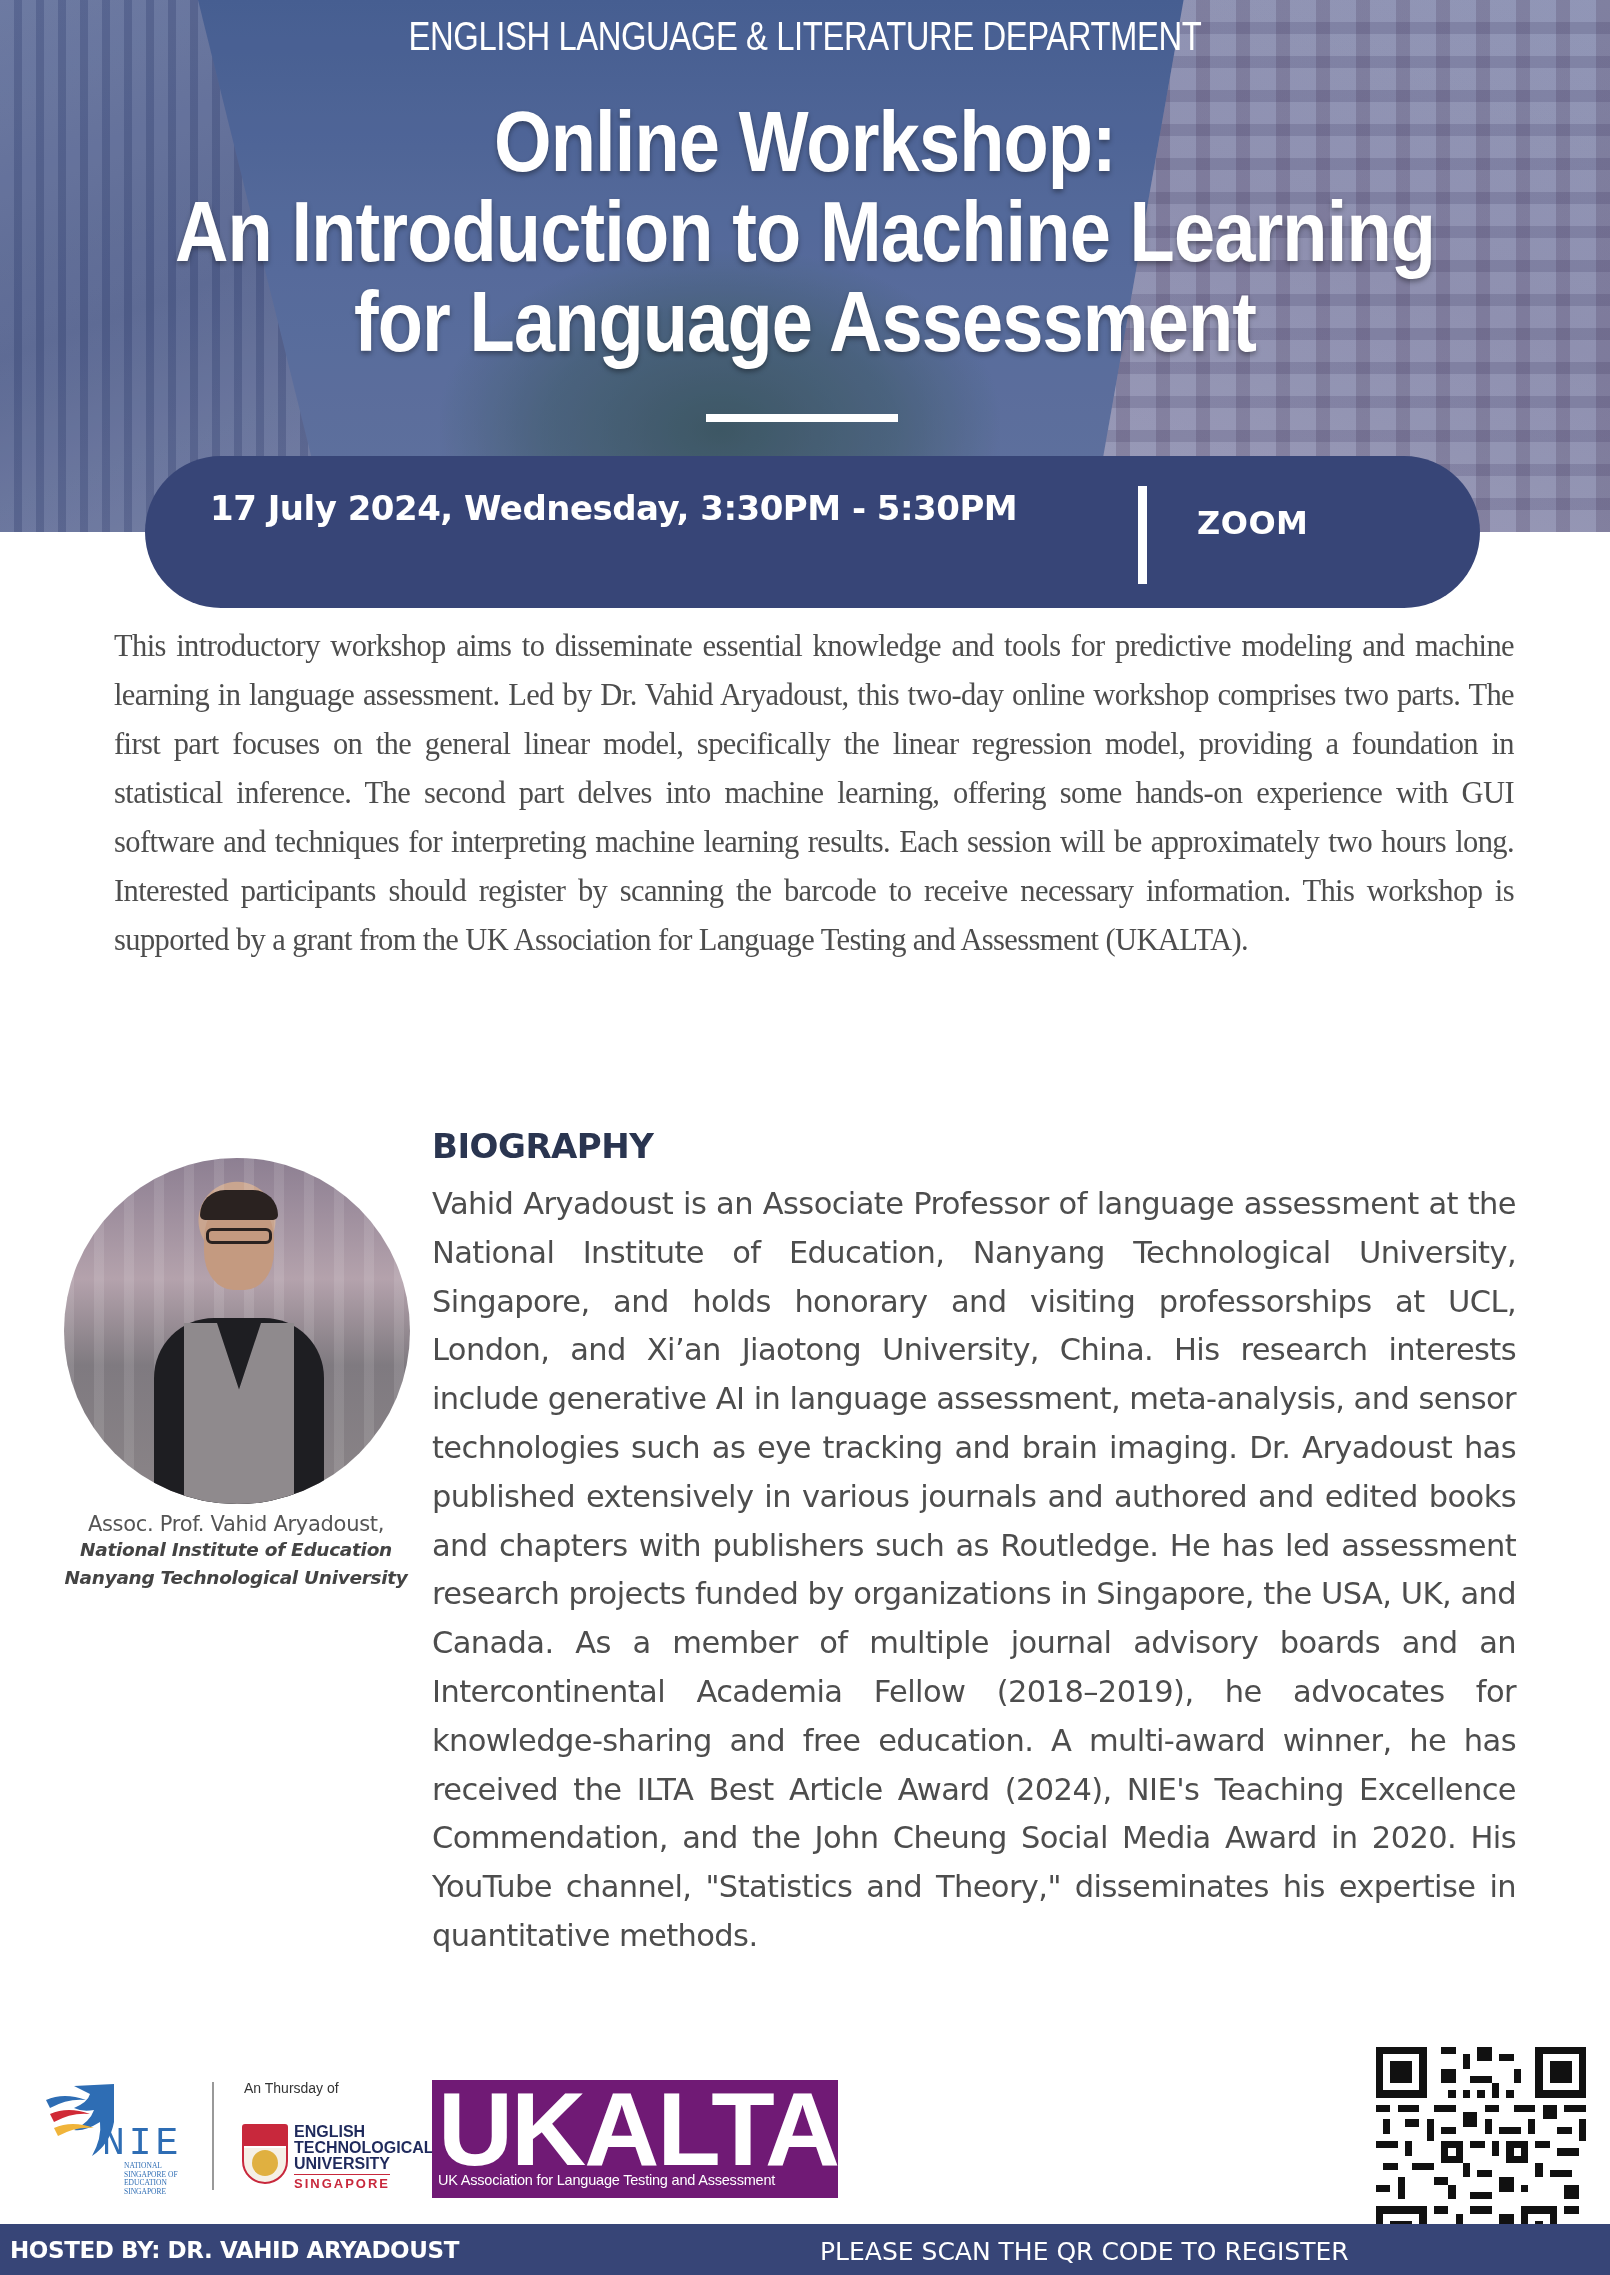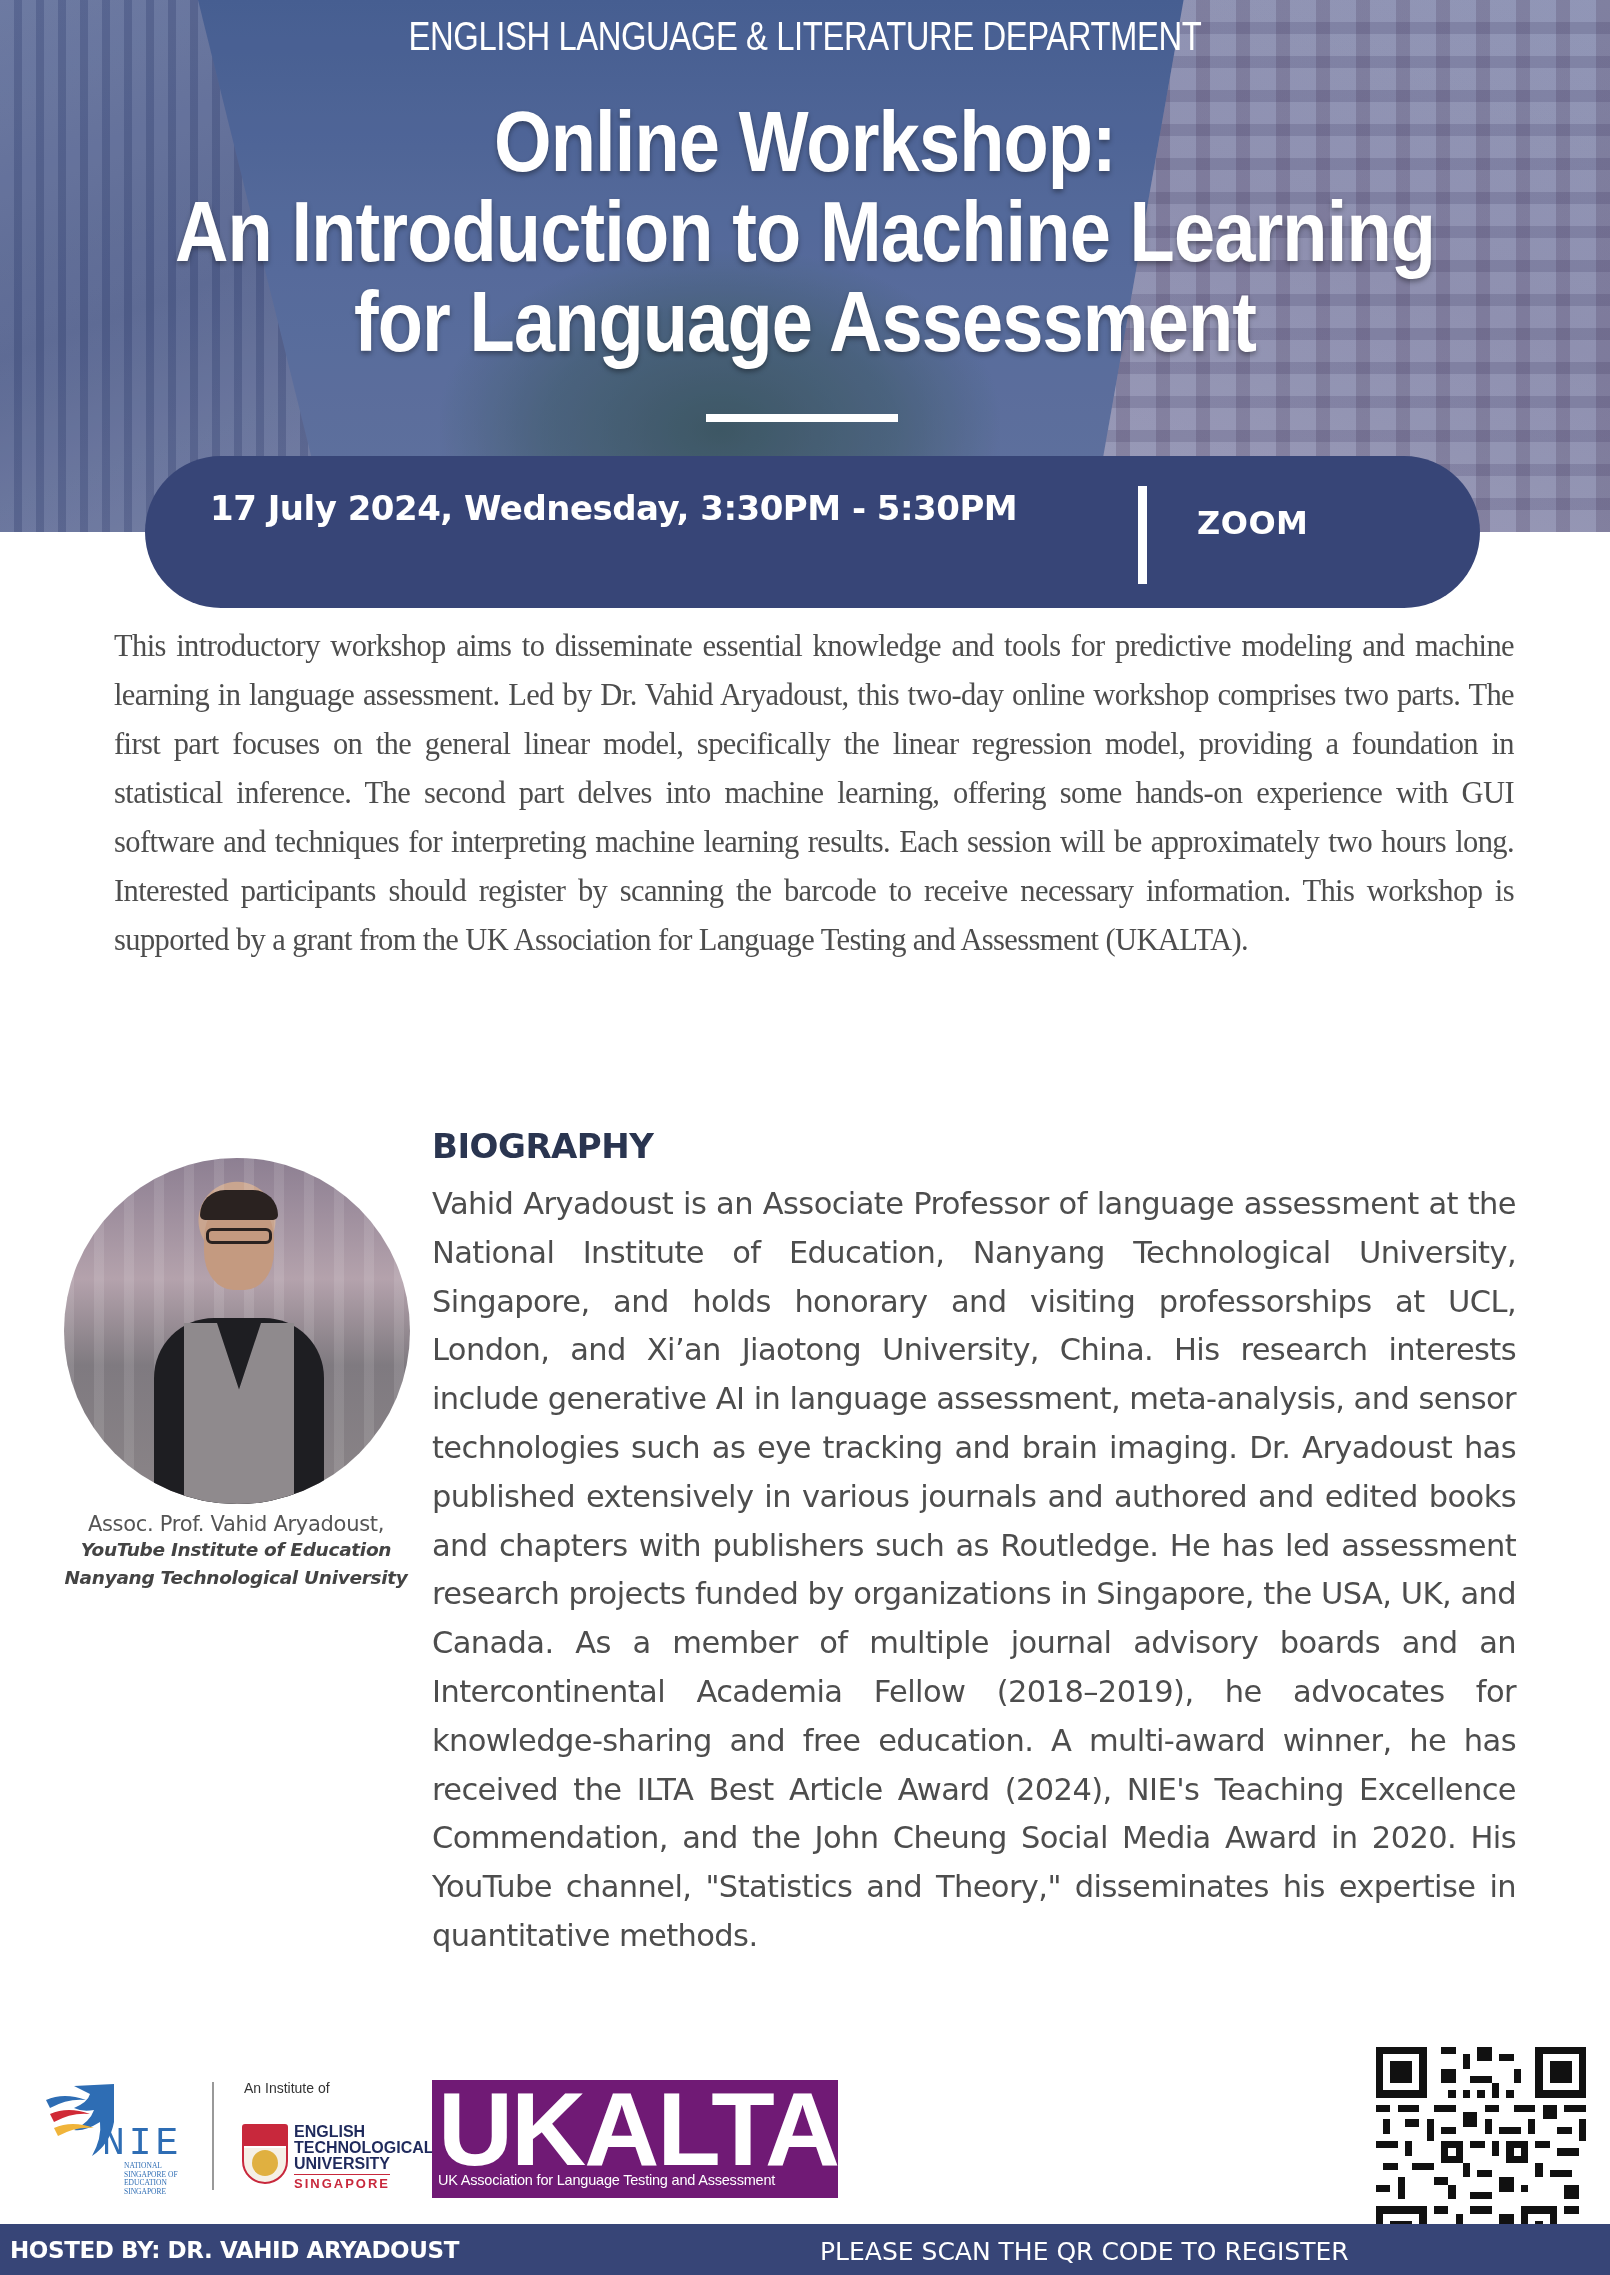--- a/index.html
+++ b/index.html
@@ -216,21 +216,21 @@
 <div class="photo">
   <div class="lights"></div>
   <div class="shirt"></div>
   <div class="vest"></div>
   <div class="head"></div>
   <div class="hair"></div>
   <div class="glasses"></div>
 </div>
 <div class="caption">
   <div class="name">Assoc. Prof. Vahid Aryadoust,</div>
-  <div class="inst">YouTube Institute of Education</div>
+  <div class="inst">National Institute of Education</div>
   <div class="inst">Nanyang Technological University</div>
 </div>
 
 <h2 class="bio-heading">BIOGRAPHY</h2>
 <p class="bio-text">Vahid Aryadoust is an Associate Professor of language assessment at the National Institute of Education, Nanyang Technological University, Singapore, and holds honorary and visiting professorships at UCL, London, and Xi’an Jiaotong University, China. His research interests include generative AI in language assessment, meta-analysis, and sensor technologies such as eye tracking and brain imaging. Dr. Aryadoust has published extensively in various journals and authored and edited books and chapters with publishers such as Routledge. He has led assessment research projects funded by organizations in Singapore, the USA, UK, and Canada. As a member of multiple journal advisory boards and an Intercontinental Academia Fellow (2018–2019), he advocates for knowledge-sharing and free education. A multi-award winner, he has received the ILTA Best Article Award (2024), NIE's Teaching Excellence Commendation, and the John Cheung Social Media Award in 2020. His YouTube channel, "Statistics and Theory," disseminates his expertise in quantitative methods.</p>
 
 <div class="logo-nie">
   <svg class="nie-swoosh" viewBox="0 0 100 80">
     <path d="M30 4 L70 2 L70 40 Q66 62 48 74 Q58 56 56 40 Q40 50 30 48 Q46 40 50 28 Q38 30 30 26 Q44 20 46 12 Z" fill="#2e6db4"></path>
     <path d="M2 18 Q20 10 42 18 Q24 16 6 26 Z" fill="#2e6db4"></path>
@@ -240,21 +240,21 @@
   <div class="nie-letters">NIE</div>
   <div class="nie-sub">
     <div>NATIONAL</div>
     <div>SINGAPORE OF</div>
     <div>EDUCATION</div>
     <div>SINGAPORE</div>
   </div>
 </div>
 <div class="logo-sep"></div>
 <div class="logo-ntu">
-  <div class="ntu-label">An Institute of</div>
+  <div class="ntu-label">An Thursday of</div>
   <div class="ntu-shield"></div>
   <div class="ntu-lion"></div>
   <div class="ntu-text">
     <div>ENGLISH</div>
     <div>TECHNOLOGICAL</div>
     <div>UNIVERSITY</div>
   </div>
   <div class="ntu-sg">SINGAPORE</div>
 </div>
 <div class="logo-ukalta">

